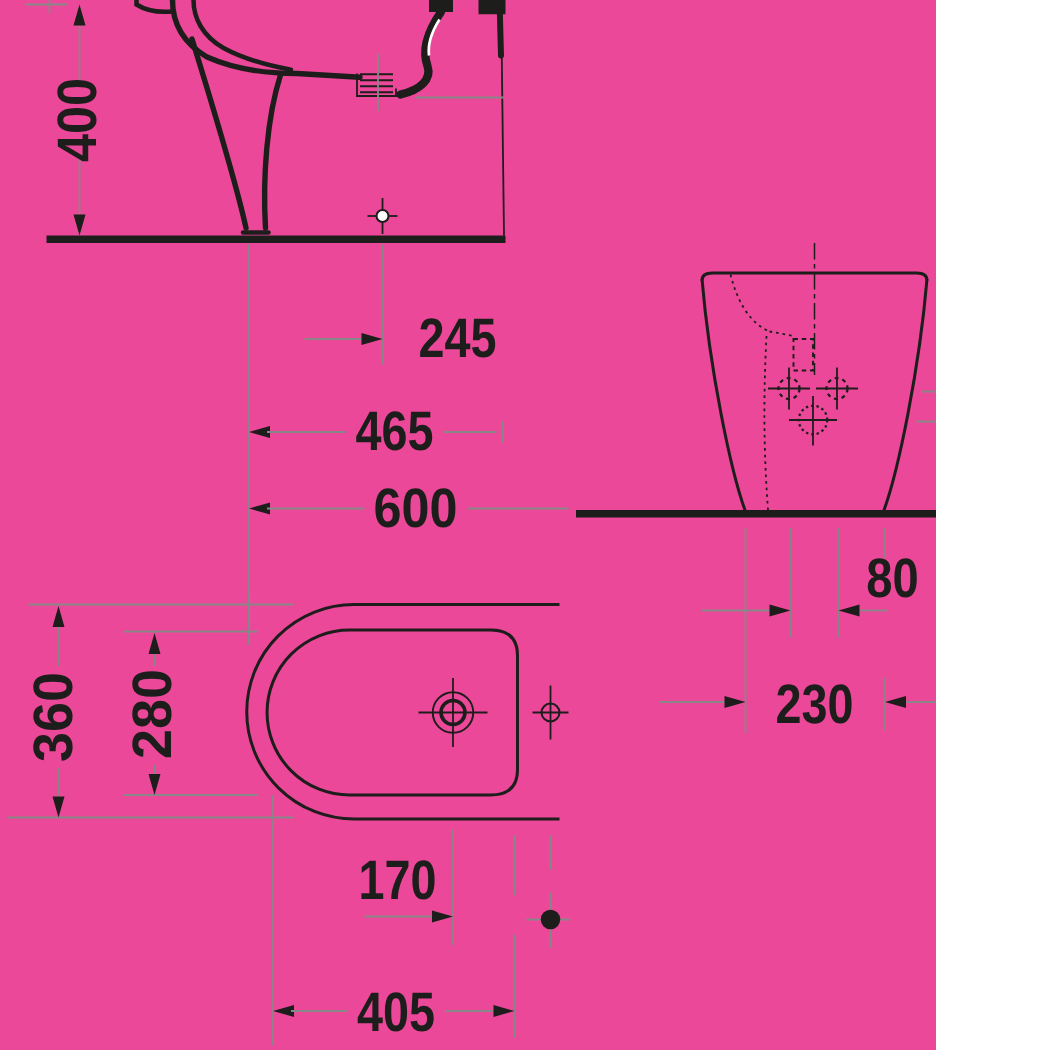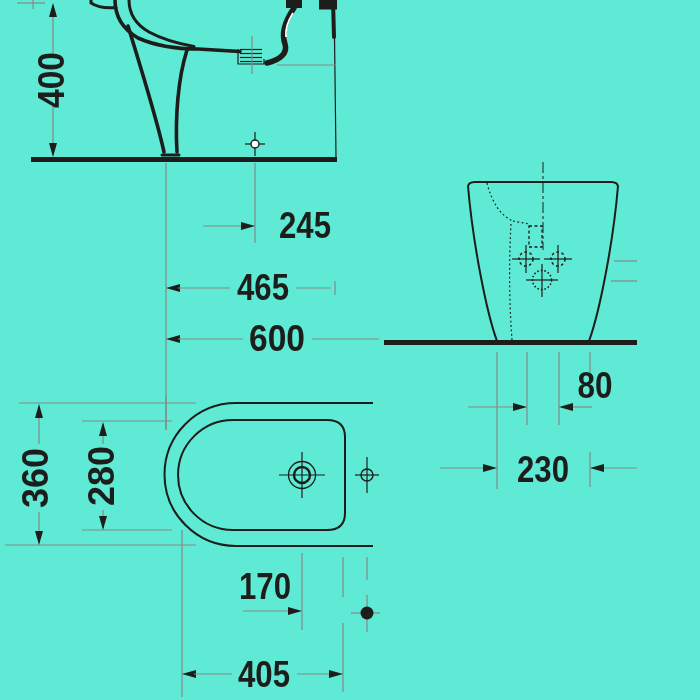--- a/index.html
+++ b/index.html
@@ -1,16 +1,16 @@
 <!DOCTYPE html>
 <html><head>
 <meta charset="utf-8">
 <style>
   html,body{margin:0;padding:0;background:#ffffff;}
-  .stage{position:relative;width:700px;height:700px;background:#5eead4;overflow:hidden;}
+  .stage{position:relative;width:624px;height:700px;background:#ec4899;overflow:hidden;}
   svg{display:block;}
   text{font-family:"Liberation Sans","DejaVu Sans",sans-serif;font-weight:bold;fill:#1d1d1b;}
   .dim-label{font-size:37px;}
   .gray{stroke:#878787;stroke-width:1.2;fill:none;}
   .blk-thin{stroke:#1d1d1b;stroke-width:1.2;fill:none;}
   .outline{stroke:#1d1d1b;stroke-width:2;fill:none;}
   .thick{stroke:#1d1d1b;fill:none;stroke-linecap:round;}
   .arrow{fill:#1d1d1b;stroke:none;}
 </style>
 </head>

